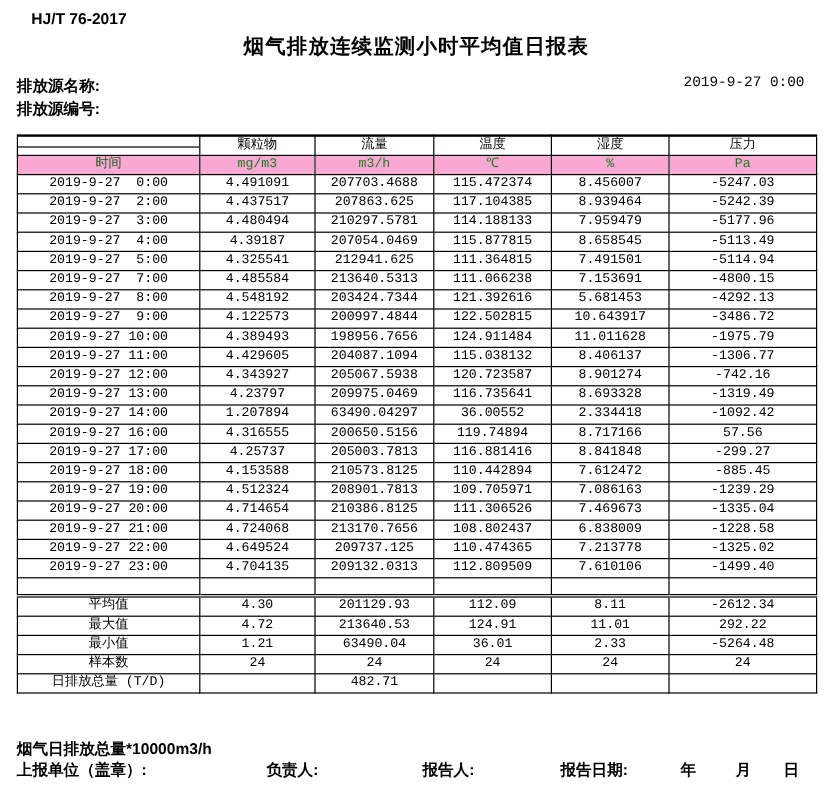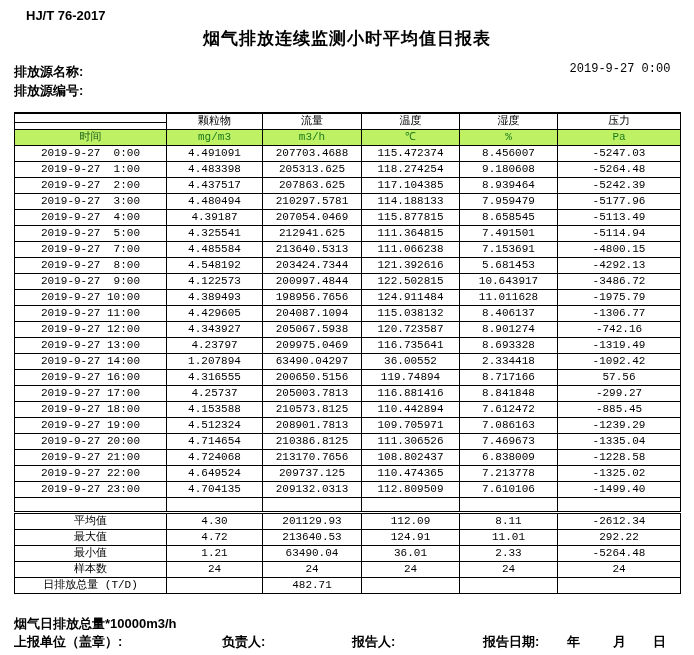--- a/index.html
+++ b/index.html
@@ -39,40 +39,40 @@
   }
   td.measure-head {
     height: 28px; font-family: "Liberation Sans", sans-serif;
     font-size: 13px;
   }
   td.time-head-split { position: relative; height: 28px; }
   td.time-head-split .mid-line {
     position: absolute; left: 0; right: 0; top: 50%;
     border-top: 1px solid #000; height: 0;
   }
-  tr.unit-row td { background: #bef264; }
+  tr.unit-row td { background: #f9a8d4; }
   td.time-label {
     font-family: "Liberation Sans", sans-serif;
     font-size: 13px; color: #1a5c1a;
   }
   td.unit-cell { font-size: 10px; color: #1e7a1e; }
   tr.blank-row td { height: 15px; }
   tr.summary-first td { border-top: 3px double #000; }
   td.summary-label { font-family: "Liberation Sans", sans-serif; font-size: 12px; }
 
   .footer-note {
     position: absolute; left: 14px; top: 615px;
     font-weight: bold; font-size: 13px;
   }
   .footer-line { position: absolute; left: 0; top: 633px; width: 606px; height: 18px; font-weight: bold; font-size: 13px; }
   .footer-line span { position: absolute; white-space: nowrap; }
   .fl-report-unit { left: 14px; }
   .fl-responsible { left: 222px; }
   .fl-reporter    { left: 352px; }
-  .fl-report-date { left: 483px; }
+  .fl-report-date { left: 467px; }
   .fl-year  { left: 567px; }
   .fl-month { left: 613px; }
   .fl-day   { left: 653px; }
 </style>
 </head>
 <body>
 
 <div class="doc-code">HJ/T 76-2017</div>
 <div class="title">烟气排放连续监测小时平均值日报表</div>
 <div class="src-labels">
@@ -109,28 +109,20 @@
       </tr>
       <tr>
         <td>2019-9-27  0:00</td>
         <td>4.491091</td>
         <td>207703.4688</td>
         <td>115.472374</td>
         <td>8.456007</td>
         <td>-5247.03</td>
       </tr>
       <tr>
-        <td>2019-9-27  1:00</td>
-        <td>4.483398</td>
-        <td>205313.625</td>
-        <td>118.274254</td>
-        <td>9.180608</td>
-        <td>-5264.48</td>
-      </tr>
-      <tr>
         <td>2019-9-27  2:00</td>
         <td>4.437517</td>
         <td>207863.625</td>
         <td>117.104385</td>
         <td>8.939464</td>
         <td>-5242.39</td>
       </tr>
       <tr>
         <td>2019-9-27  3:00</td>
         <td>4.480494</td>

